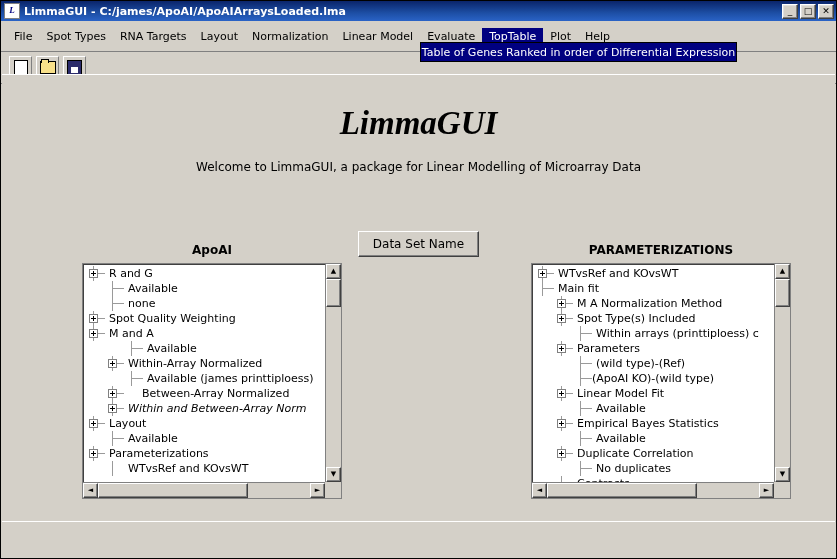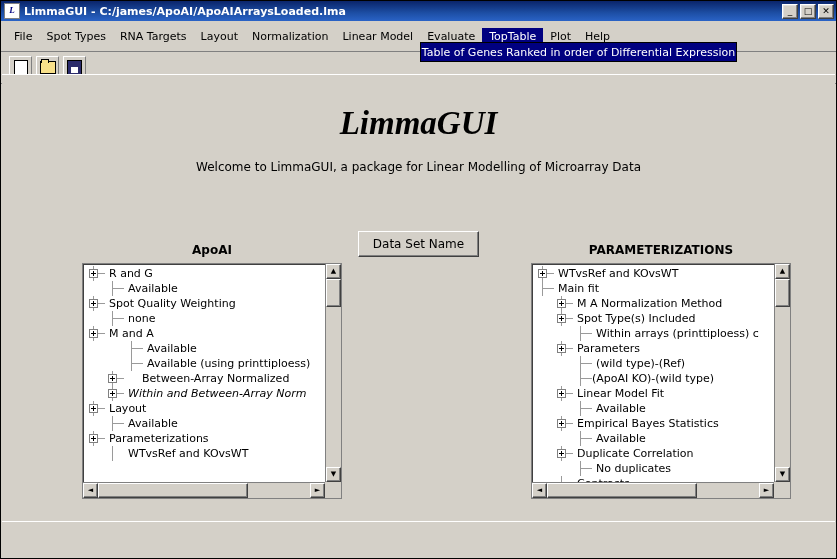--- a/index.html
+++ b/index.html
@@ -396,25 +396,26 @@
     </div>
 
     <div class="panels">
 
       <div class="panel left">
         <div class="panel-title">ApoAI</div>
         <div class="tree-box">
           <div class="tree-content" id="left-tree">
               <div class="tree-row"><div class="tree-vline" style="left: 10px;"></div><div class="tree-hline" style="left: 10px; width: 12px;"></div><div class="tree-handle plus" style="left: 6px;"></div><span class="tree-label" style="margin-left: 26px;">R and G</span></div>
               <div class="tree-row"><div class="tree-vline" style="left: 29px;"></div><div class="tree-hline" style="left: 29px; width: 12px;"></div><span class="tree-label" style="margin-left: 45px;">Available</span></div>
+              <div class="tree-row"><div class="tree-vline" style="left: 29px;"></div><div class="tree-hline" style="left: 29px; width: 12px;"></div><span class="tree-label" style="margin-left: 45px;">none</span></div>
               <div class="tree-row"><div class="tree-vline" style="left: 10px;"></div><div class="tree-hline" style="left: 10px; width: 12px;"></div><div class="tree-handle plus" style="left: 6px;"></div><span class="tree-label" style="margin-left: 26px;">Spot Quality Weighting</span></div>
-              <div class="tree-row"><div class="tree-vline" style="left: 29px;"></div><div class="tree-hline" style="left: 29px; width: 12px;"></div><span class="tree-label" style="margin-left: 45px;">none</span></div>
               <div class="tree-row"><div class="tree-vline" style="left: 10px;"></div><div class="tree-hline" style="left: 10px; width: 12px;"></div><div class="tree-handle plus" style="left: 6px;"></div><span class="tree-label" style="margin-left: 26px;">M and A</span></div>
               <div class="tree-row"><div class="tree-vline" style="left: 48px;"></div><div class="tree-hline" style="left: 48px; width: 12px;"></div><span class="tree-label" style="margin-left: 64px;">Available</span></div>
-              <div class="tree-row"><div class="tree-vline" style="left: 48px;"></div><div class="tree-hline" style="left: 48px; width: 12px;"></div><span class="tree-label" style="margin-left: 64px;">Available (using printtiploess)</span></div>
+              <div class="tree-row"><div class="tree-vline" style="left: 29px;"></div><div class="tree-hline" style="left: 29px; width: 12px;"></div><div class="tree-handle plus" style="left: 25px;"></div><span class="tree-label" style="margin-left: 45px;">Within-Array Normalized</span></div>
+              <div class="tree-row"><div class="tree-vline" style="left: 48px;"></div><div class="tree-hline" style="left: 48px; width: 12px;"></div><span class="tree-label" style="margin-left: 64px;">Available (james printtiploess)</span></div>
               <div class="tree-row"><div class="tree-vline" style="left: 29px;"></div><div class="tree-hline" style="left: 29px; width: 12px;"></div><div class="tree-handle plus" style="left: 25px;"></div><span class="tree-label" style="margin-left: 59px;">Between-Array Normalized</span></div>
               <div class="tree-row"><div class="tree-vline" style="left: 29px;"></div><div class="tree-hline" style="left: 29px; width: 12px;"></div><div class="tree-handle plus" style="left: 25px;"></div><span class="tree-label" style="margin-left: 45px; font-style: italic;">Within and Between-Array Norm</span></div>
               <div class="tree-row"><div class="tree-vline" style="left: 10px;"></div><div class="tree-hline" style="left: 10px; width: 12px;"></div><div class="tree-handle plus" style="left: 6px;"></div><span class="tree-label" style="margin-left: 26px;">Layout</span></div>
               <div class="tree-row"><div class="tree-vline" style="left: 29px;"></div><div class="tree-hline" style="left: 29px; width: 12px;"></div><span class="tree-label" style="margin-left: 45px;">Available</span></div>
               <div class="tree-row"><div class="tree-vline" style="left: 10px;"></div><div class="tree-hline" style="left: 10px; width: 12px;"></div><div class="tree-handle plus" style="left: 6px;"></div><span class="tree-label" style="margin-left: 26px;">Parameterizations</span></div>
               <div class="tree-row"><div class="tree-vline" style="left: 29px;"></div><span class="tree-label" style="margin-left: 45px;">WTvsRef and KOvsWT</span></div>
             </div>
           <div class="sb-v">
             <div class="sb-btn up">▲</div>
             <div class="sb-thumb"></div>

